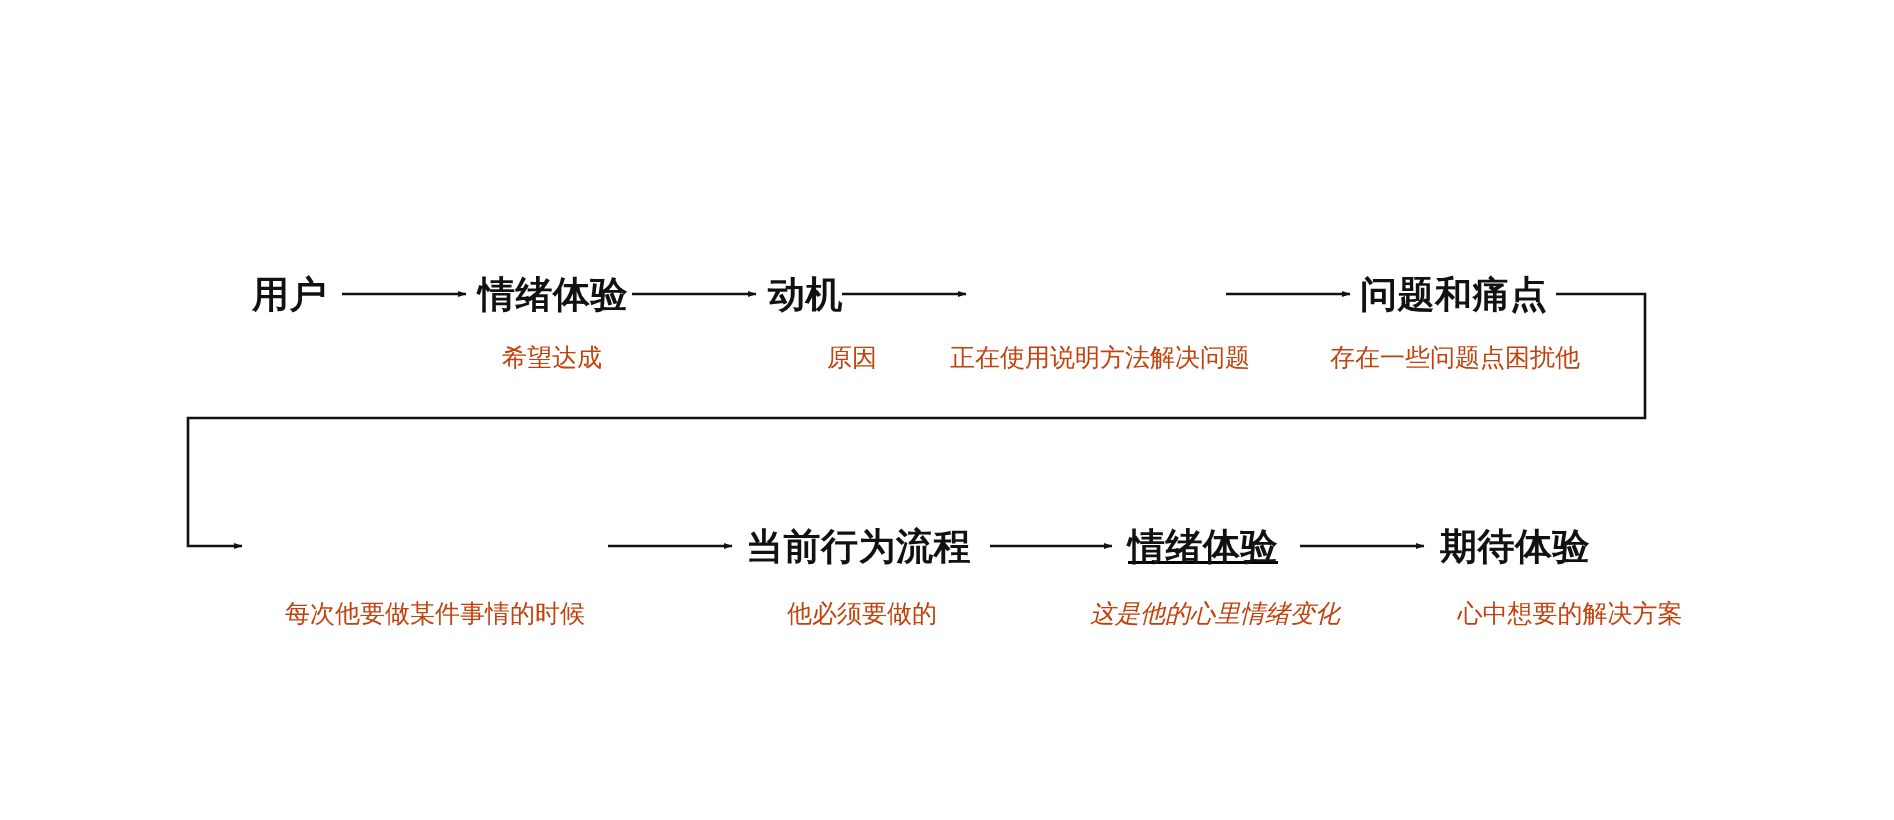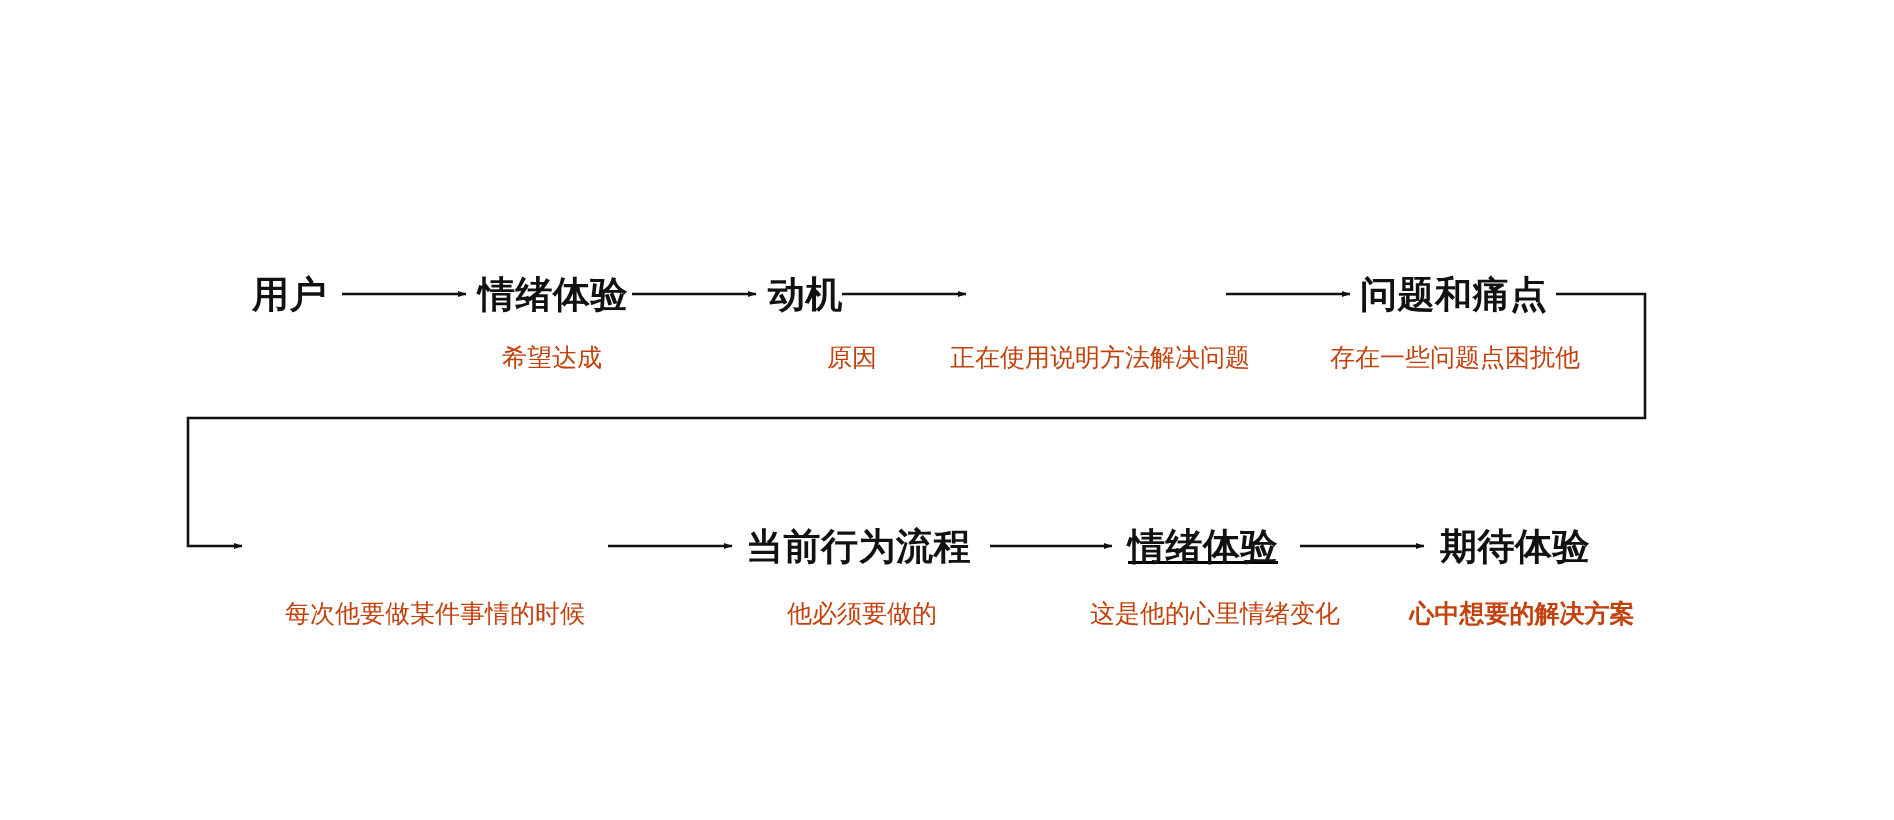--- a/index.html
+++ b/index.html
@@ -110,20 +110,20 @@
   <div class="node-sub" style="left:400px; top:601px;margin-left:35px;">每次他要做某件事情的时候</div>
 
   <div class="node" style="left:746px; top:528px;">
     <div class="node-title">当前行为流程</div>
   </div>
   <div class="node-sub" style="left:862px; top:601px;">他必须要做的</div>
 
   <div class="node" style="left:1128px; top:528px;text-decoration:underline;">
     <div class="node-title">情绪体验</div>
   </div>
-  <div class="node-sub" style="left:1215px; top:601px;">这是他的心里情绪变化</div>
+  <div class="node-sub" style="left:1215px; top:601px;font-style:italic;">这是他的心里情绪变化</div>
 
   <div class="node" style="left:1440px; top:528px;">
     <div class="node-title">期待体验</div>
   </div>
-  <div class="node-sub" style="left:1522px; top:601px;font-weight:bold;">心中想要的解决方案</div>
+  <div class="node-sub" style="left:1570px; top:601px;">心中想要的解决方案</div>
 
 </div>
 
 </body></html>

